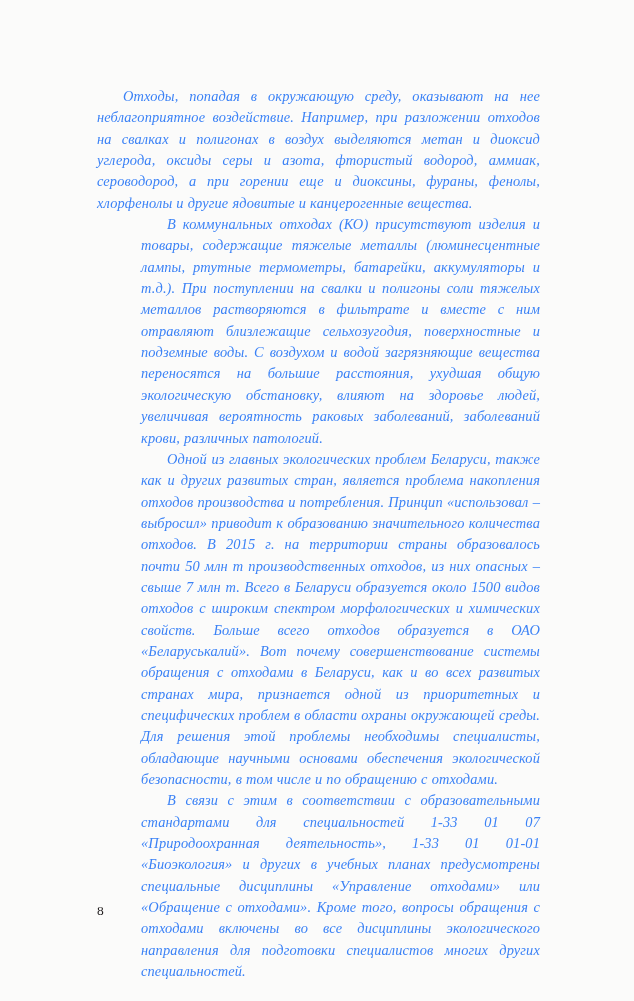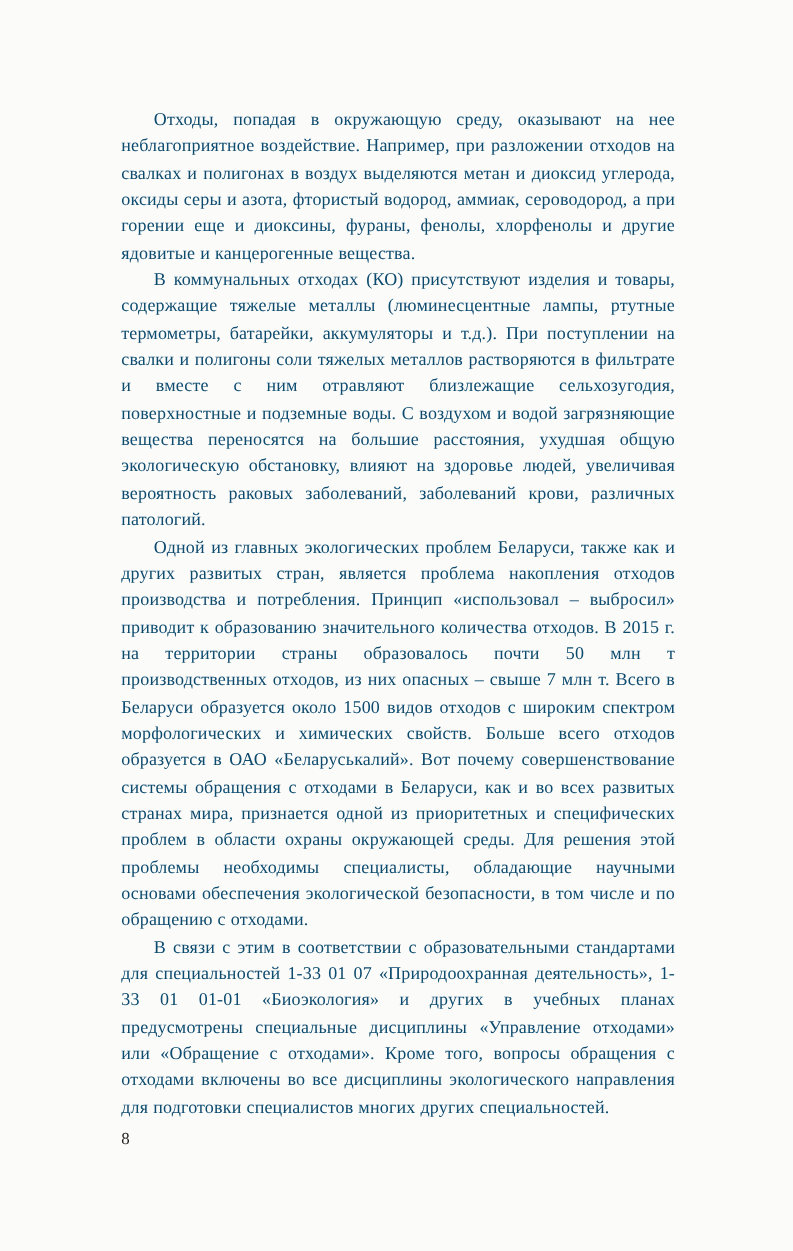--- a/index.html
+++ b/index.html
@@ -27,26 +27,28 @@
     top: 86px;
     width: 443px;
   }
   p.para {
     margin: 0;
     text-indent: 26px;
     text-align: justify;
     font-size: 14.4px;
     line-height: 21.35px;
     letter-spacing: 0.01em;
-    color: #0c4a6e;
+    color: #3b82f6;
     hyphens: manual;
     word-spacing: 0.02em;
+    font-style: italic;
   }
   p.para + p.para {
     margin-top: 0;
+    margin-left: 44px;
   }
   .folio {
     position: absolute;
     left: 97px;
     top: 903px;
     font-size: 13.5px;
     line-height: 16px;
     color: #231f20;
   }
 </style>

